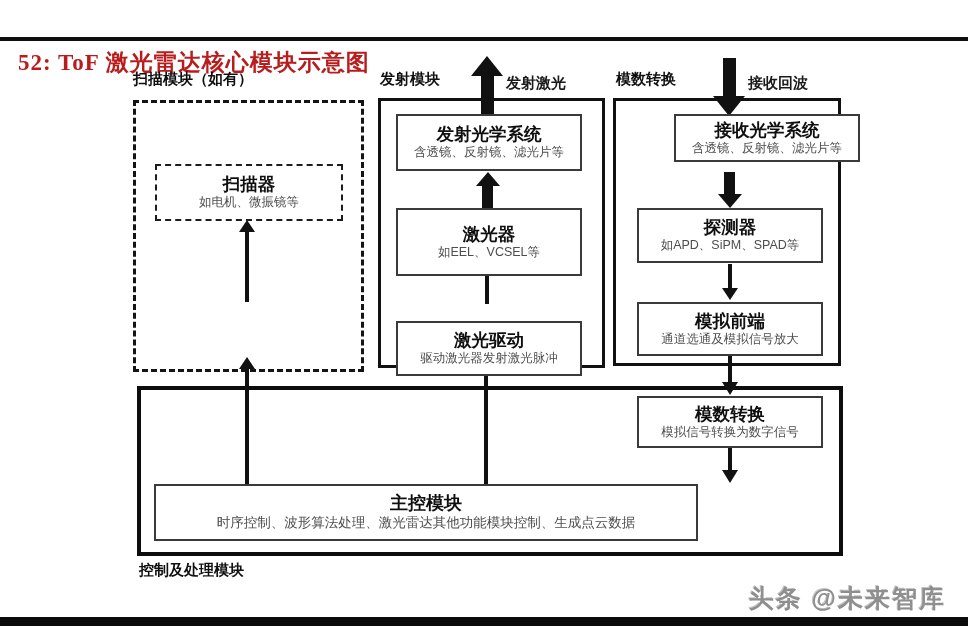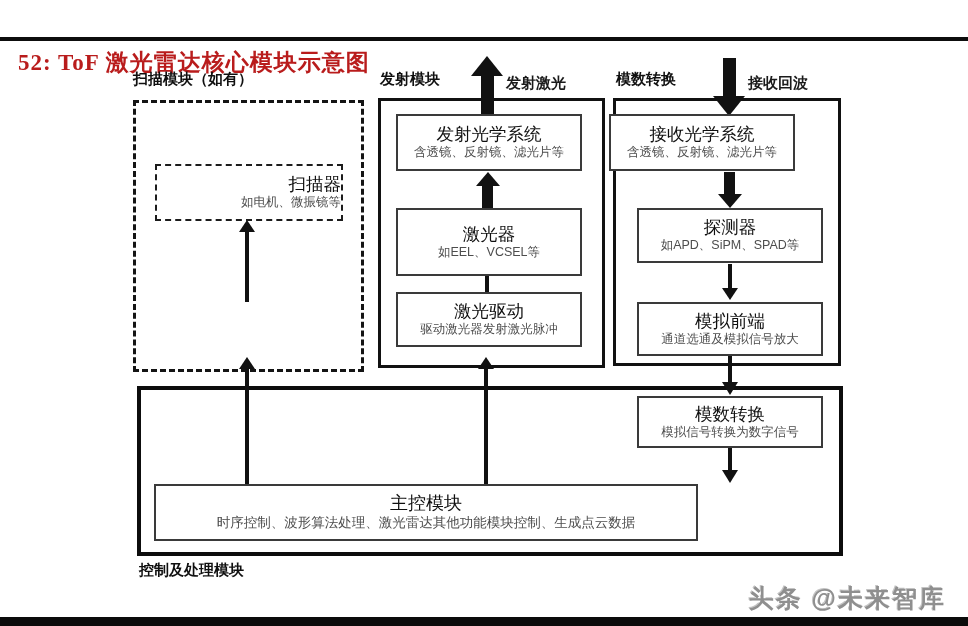--- a/index.html
+++ b/index.html
@@ -17,22 +17,22 @@
   .mod-label { position:absolute; font-weight:bold; font-size:15px; color:#101010; white-space:nowrap; }
   .arrow-label { position:absolute; font-weight:bold; font-size:15px; color:#1a1a1a; white-space:nowrap; }
 
   .outer-dash  { position:absolute; border:3px dashed #141414; background:transparent; }
   .outer-solid { position:absolute; border:3px solid  #111111; background:transparent; }
   .outer-thick { position:absolute; border:4px solid  #0d0d0d; background:transparent; }
 
   .box { position:absolute; background:#ffffff; display:flex; flex-direction:column;
          align-items:center; justify-content:center; text-align:center; z-index:3; }
   .box.solid { border:2px solid #3a3a3a; }
-  .box.dash  { border:2px dashed #1c1c1c;align-items:flex-end; }
-  .box .t { font-weight:normal; font-size:17.5px; color:#0f0f0f; line-height:1.2; white-space:nowrap; }
+  .box.dash  { border:2px dashed #1c1c1c; }
+  .box .t { font-weight:bold; font-size:17.5px; color:#0f0f0f; line-height:1.2; white-space:nowrap; }
   .box .s { font-size:12.5px; color:#4d4d4d; line-height:1.25; margin-top:0; white-space:nowrap; }
   .box.wide .t { font-size:18px; }
   .box.wide .s { font-size:13.5px; }
 
   .shaft { position:absolute; background:#111111; z-index:2; }
   .tri   { position:absolute; width:0; height:0; z-index:2; }
   .arrow { position:absolute; width:0; height:0; }
 
   .watermark {
     position:absolute; right:22px; top:582px;
@@ -91,40 +91,40 @@
   <div class="box solid" style="left:396px;top:208px;width:186px;height:68px">
     <div class="t">激光器</div>
     <div class="s">如EEL、VCSEL等</div>
   </div>
 
   <div class="arrow">
     <div class="tri" style="left:479px;top:264px;border-left:8px solid transparent;border-right:8px solid transparent;border-bottom:12px solid #111"></div>
     <div class="shaft" style="left:485px;top:274px;width:4px;height:30px"></div>
   </div>
 
-  <div class="box solid" style="left:396px;top:292px;width:186px;height:55px">
+  <div class="box solid" style="left:396px;top:321px;width:186px;height:55px">
     <div class="t">激光驱动</div>
     <div class="s">驱动激光器发射激光脉冲</div>
   </div>
 
   <div class="arrow">
     <div class="tri" style="left:478px;top:357px;border-left:8px solid transparent;border-right:8px solid transparent;border-bottom:12px solid #111"></div>
     <div class="shaft" style="left:484px;top:367px;width:4px;height:117px"></div>
   </div>
 
   <div class="mod-label" style="left:616px;top:70px">模数转换</div>
   <div class="outer-solid" style="left:613px;top:98px;width:228px;height:268px"></div>
 
   <div class="arrow">
     <div class="shaft" style="left:723px;top:58px;width:13px;height:40px"></div>
     <div class="tri" style="left:713px;top:96px;border-left:16px solid transparent;border-right:16px solid transparent;border-top:20px solid #111"></div>
   </div>
   <div class="arrow-label" style="left:748px;top:74px">接收回波</div>
 
-  <div class="box solid" style="left:609px;top:114px;width:186px;height:57px">
+  <div class="box solid" style="left:674px;top:114px;width:186px;height:48px">
     <div class="t">接收光学系统</div>
     <div class="s">含透镜、反射镜、滤光片等</div>
   </div>
 
   <div class="arrow">
     <div class="shaft" style="left:724px;top:172px;width:11px;height:24px"></div>
     <div class="tri" style="left:718px;top:194px;border-left:12px solid transparent;border-right:12px solid transparent;border-top:14px solid #111"></div>
   </div>
 
   <div class="box solid" style="left:637px;top:208px;width:186px;height:55px">

